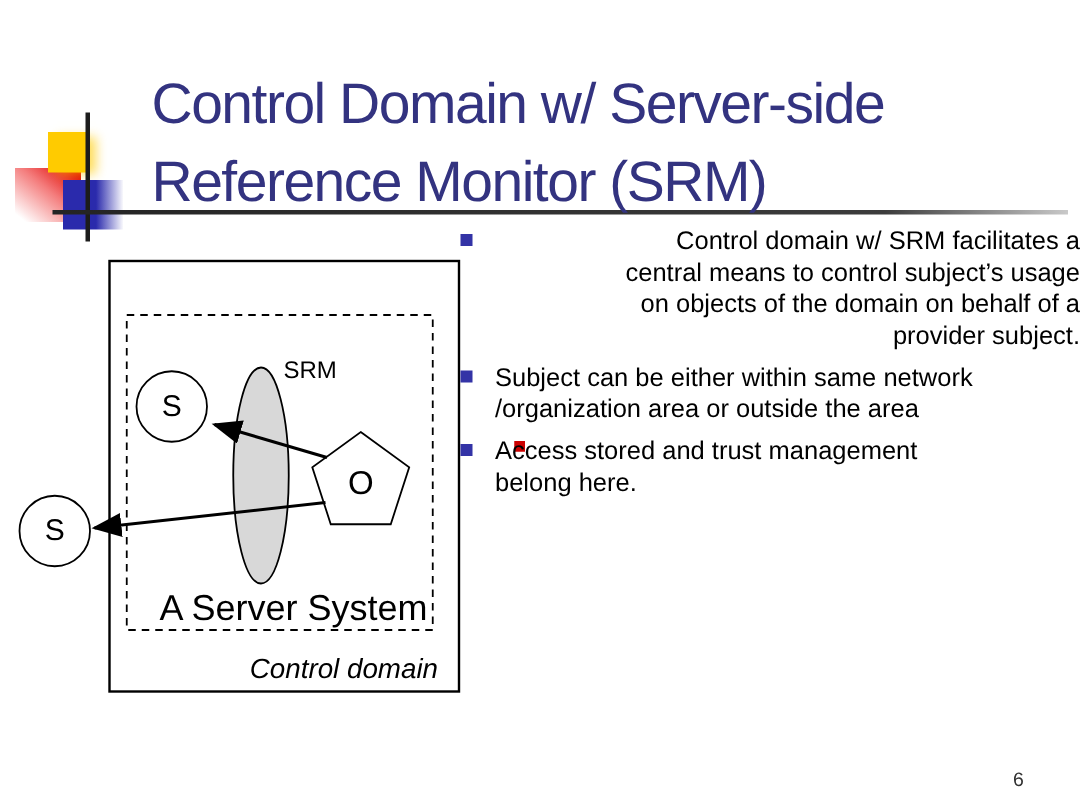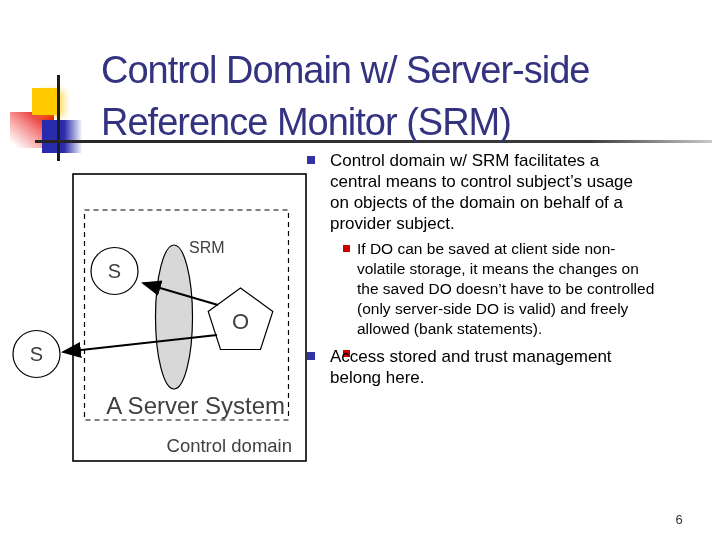--- a/index.html
+++ b/index.html
@@ -42,35 +42,35 @@
   
   .title {
     position: absolute; left: 101px; top: 44px; width: 600px;
     font-size: 38px; line-height: 52px; letter-spacing: -1px;
     color: #333380; white-space: pre-line; z-index: 5;
   }
 
   
   .diagram { position: absolute; left: 0; top: 170px; width: 320px; height: 310px; }
   .diagram svg { position: absolute; left: 0; top: 0; }
-  .diag-label { position: absolute; color: #404040; }
+  .diag-label { position: absolute; color: #000000; }
   .label-srm { left: 189px; top: 69px; font-size: 16px; }
   .label-s-inner { left: 94px; top: 89px; width: 41px; height: 24px; font-size: 20px; text-align: center; line-height: 24px; }
   .label-o { left: 220px; top: 140px; width: 41px; height: 24px; font-size: 22px; text-align: center; line-height: 24px; }
   .label-s-outer { left: 16px; top: 172px; width: 41px; height: 24px; font-size: 20px; text-align: center; line-height: 24px; }
   .label-server-system { left: 80px; top: 222px; width: 205px; font-size: 24px; text-align: right; }
-  .label-control-domain { left: 84px; top: 265px; width: 208px; font-size: 18.5px; text-align: right; }
+  .label-control-domain { left: 84px; top: 265px; width: 208px; font-size: 18.5px; text-align: right; font-style: italic; }
 
   
   .content { position: absolute; left: 302px; top: 145px; width: 418px; z-index: 5; }
   .content ul { list-style: none; }
   li { position: relative; color: #000; }
   li .btxt { white-space: pre-line; display: block; }
   li.lvl1 { padding-left: 28px; margin-top: 7px; font-size: 17px; line-height: 21px; }
-  li.lvl1:first-child { margin-top: 5px; }
+  li.lvl1:first-child { margin-top: 5px; text-align: right; }
   li.lvl2 { padding-left: 55px; margin-top: 5px; font-size: 15.5px; line-height: 20px; }
   li.lvl1 > .marker {
     position: absolute; left: 5px; top: 6px; width: 8px; height: 8px;
     background: #3333a6;
   }
   li.lvl2 > .marker {
     position: absolute; left: 41px; top: 6px; width: 7px; height: 7px;
     background: #cc0000;
   }
 
@@ -127,27 +127,27 @@
 
   <div class="content">
     <ul>
       <li class="lvl1">
         <span class="marker"></span>
         <span class="btxt">Control domain w/ SRM facilitates a
 central means to control subject’s usage
 on objects of the domain on behalf of a
 provider subject.</span>
       </li>
+      <li class="lvl1">
+        <span class="marker"></span>
+        <span class="btxt">Subject can be either within same network
+/organization area or outside the area</span>
+      </li>
       <li class="lvl2">
         <span class="marker"></span>
-        <span class="btxt">If DO can be saved at client side non-
-volatile storage, it means the changes on
-the saved DO doesn’t have to be controlled
-(only server-side DO is valid) and freely
-allowed (bank statements).</span>
       </li>
       <li class="lvl2">
         <span class="marker"></span>
       </li>
       <li class="lvl1">
         <span class="marker"></span>
         <span class="btxt">Access stored and trust management
 belong here.</span>
       </li>
     </ul>

